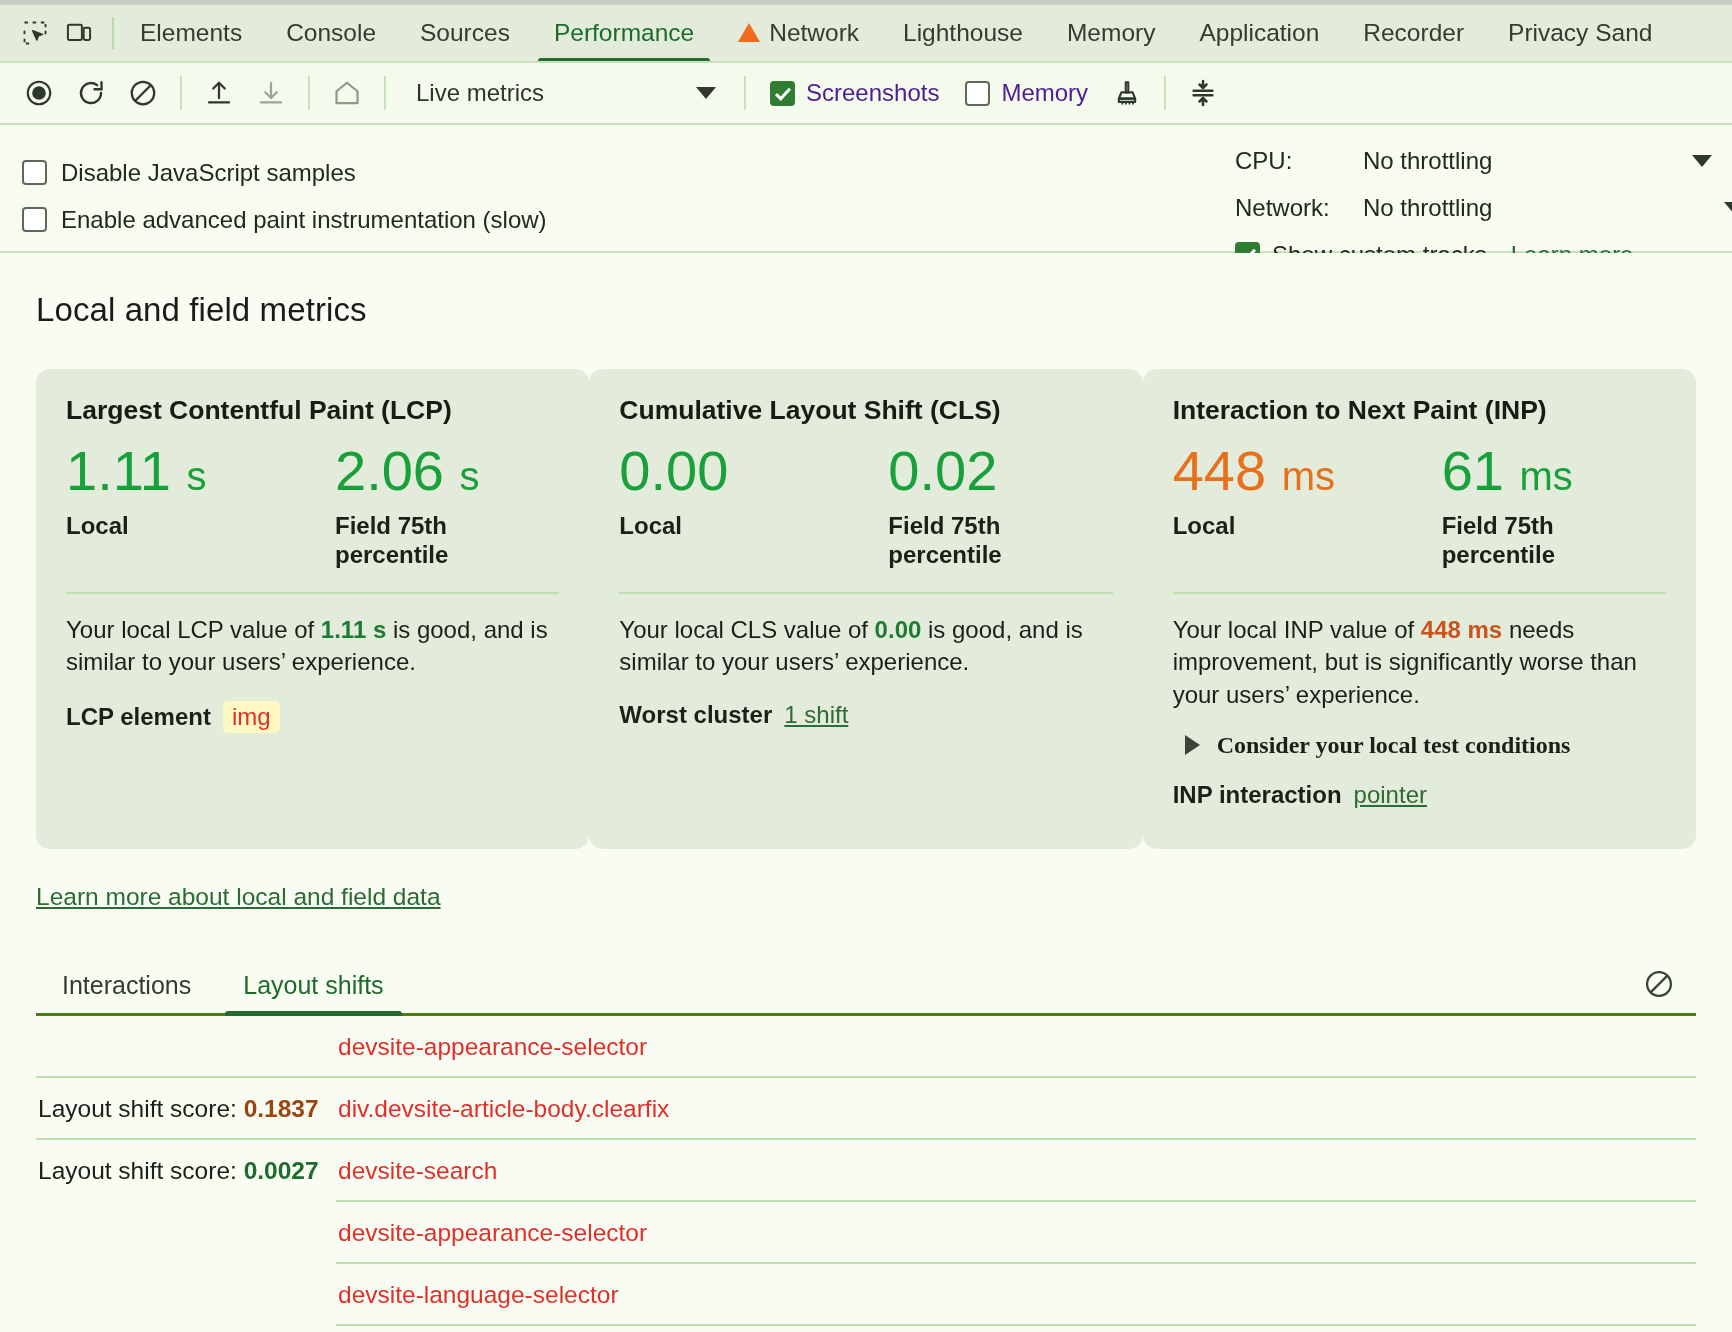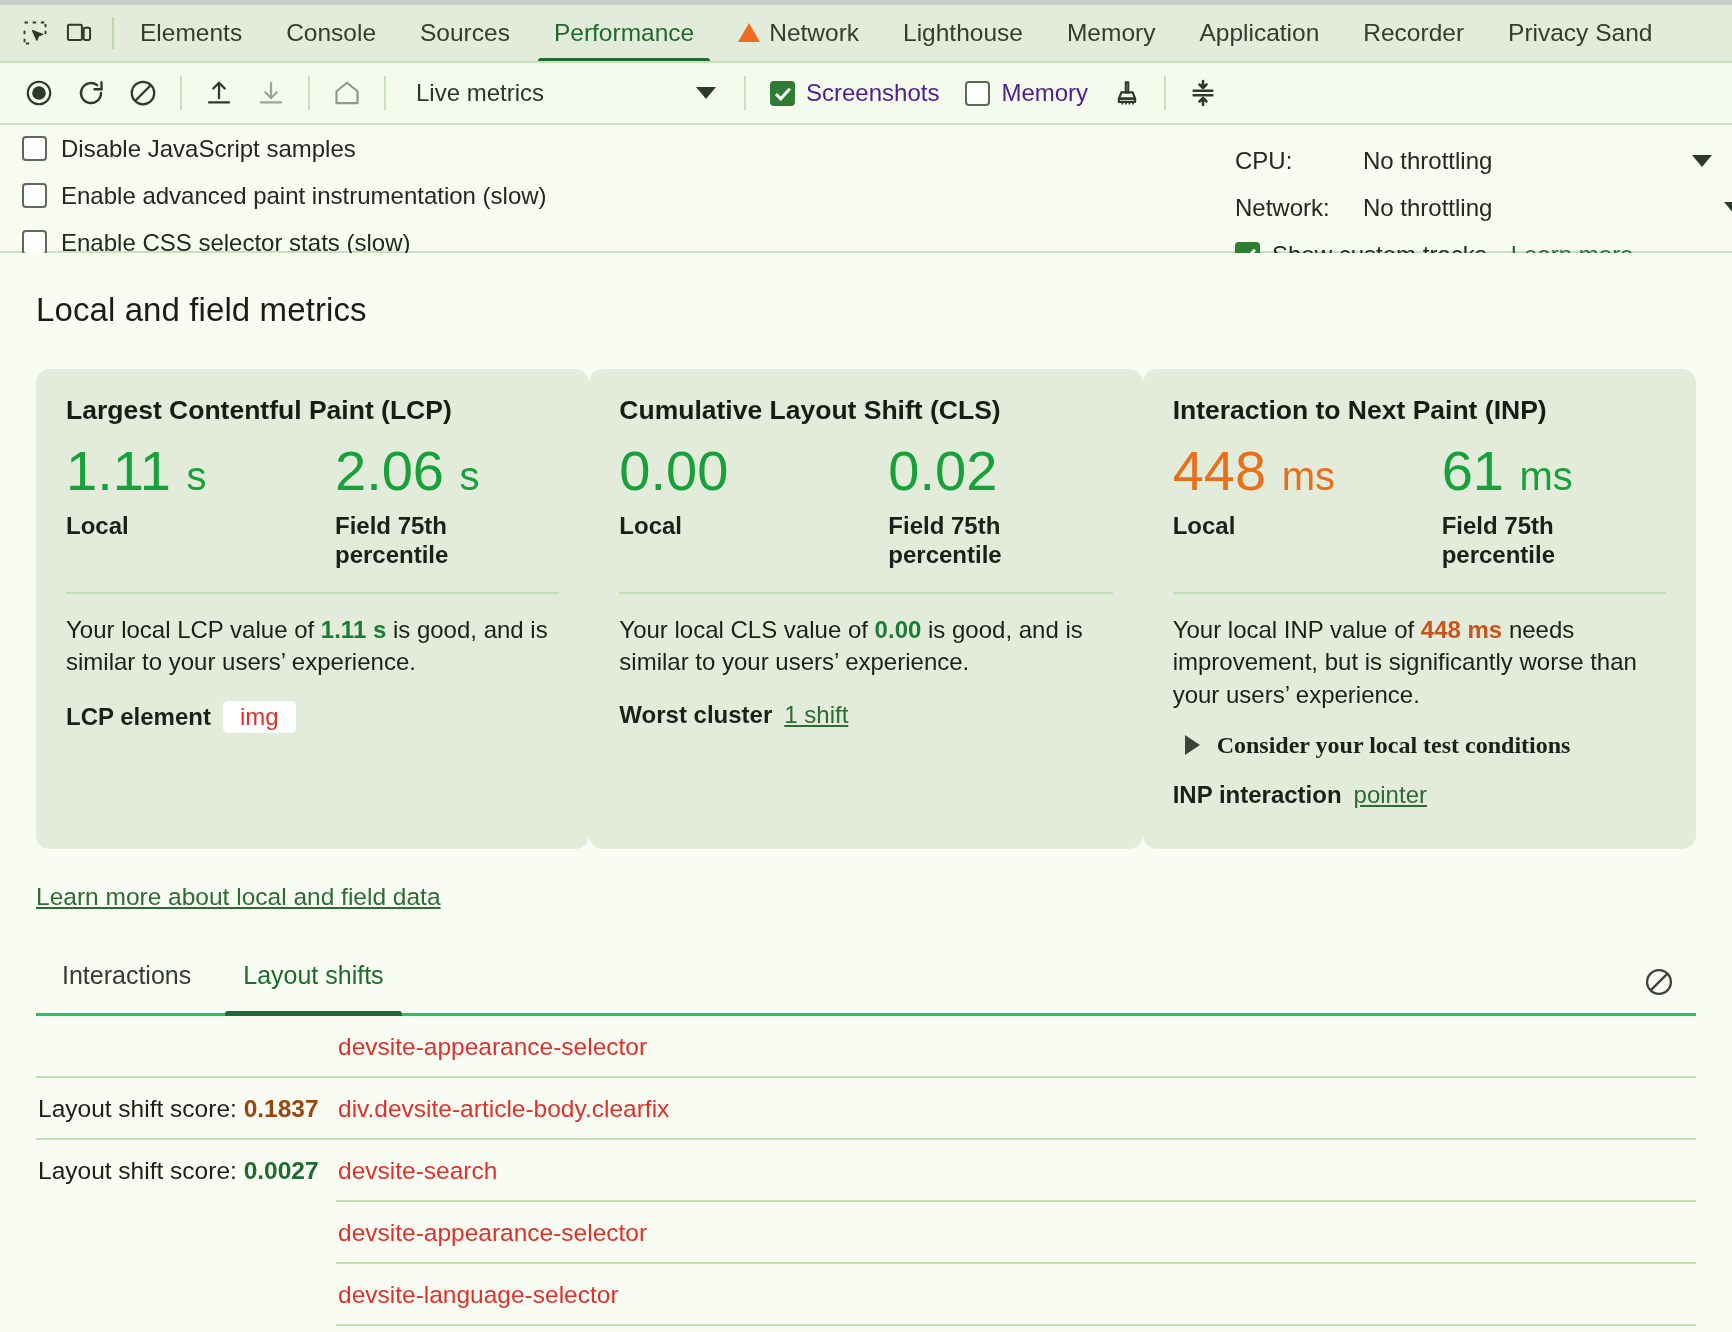--- a/index.html
+++ b/index.html
@@ -175,21 +175,21 @@
     position: relative;
     background: #f7fbf0;
     border-bottom: 2px solid #c8e3bc;
     padding: 14px 0 12px 0;
     height: 128px;
     box-sizing: border-box;
   }
   .settings-left {
     position: absolute;
     left: 22px;
-    top: 0;
+    top: 24px;
   }
   .set-row {
     display: flex;
     align-items: center;
     gap: 14px;
     height: 47px;
     font-size: 24px;
     color: #222a1f;
   }
   .settings-right {
@@ -295,24 +295,24 @@
   .card-foot {
     margin-top: 22px;
     font-size: 24px;
     color: #1b2118;
     font-weight: bold;
     display: flex;
     align-items: center;
     gap: 12px;
   }
   .node-badge {
-    background: #ffffff;
+    background: #fef9c3;
     color: #e0302a;
     border-radius: 5px;
-    padding: 2px 17px;
+    padding: 2px 9px;
     font-weight: normal;
   }
   .inline-link {
     color: #2c6b33;
     text-decoration: underline;
     font-weight: normal;
   }
   .disclosure {
     display: flex;
     align-items: center;
@@ -339,21 +339,22 @@
     text-decoration: underline;
     display: inline-block;
   }
 
   
   .bottom {
     margin: 50px 36px 0 36px;
   }
   .btabs {
     display: flex;
-    border-bottom: 3px solid #22c55e;
+    align-items: flex-end;
+    border-bottom: 3px solid #4d7c0f;
     position: relative;
     height: 52px;
   }
   .btab {
     font-size: 25px;
     color: #333c2e;
     padding: 0 26px 13px 26px;
     position: relative;
     white-space: nowrap;
   }

